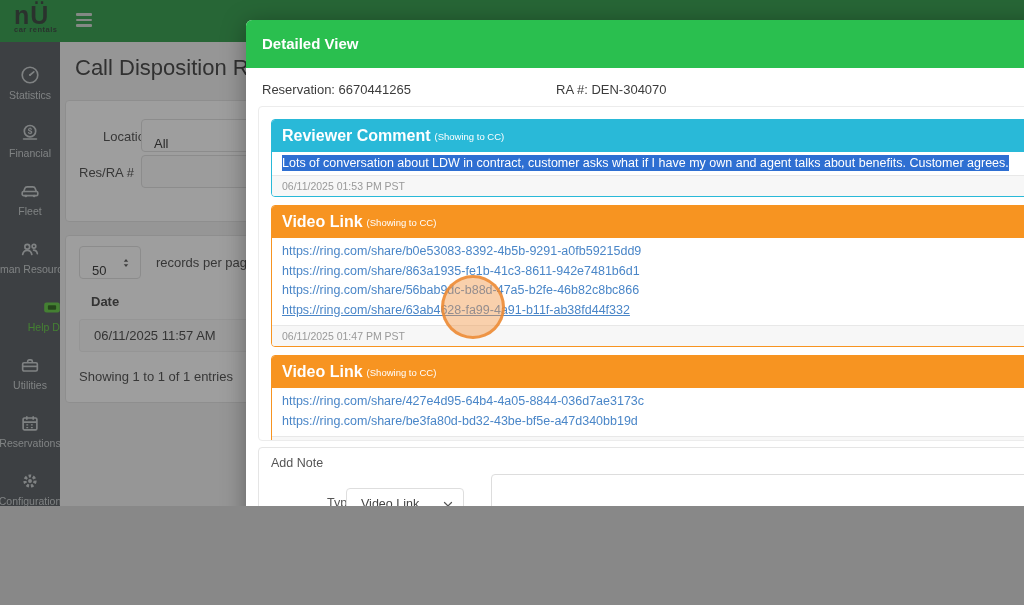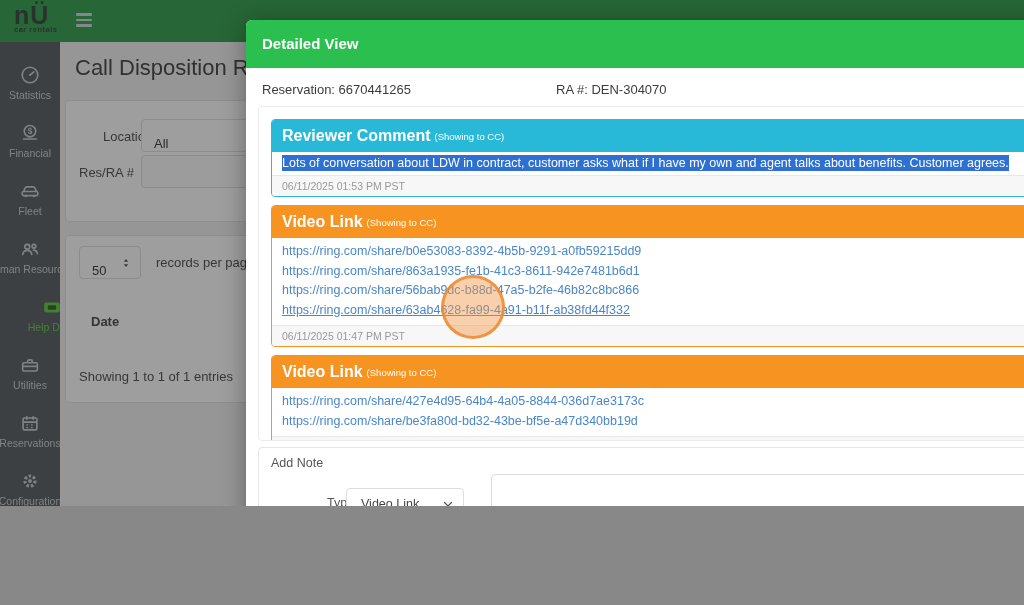--- a/index.html
+++ b/index.html
@@ -192,21 +192,24 @@
     <div class="panel tablep">
       <div class="box" style="left:13px; top:10px; width:62px; height:33px;">
         <span class="inner">50</span>
         <span class="updown">
           <svg viewBox="0 0 24 24" width="12" height="14" fill="#666">
               <path d="M12 4l4.5 5.5h-9zM12 20l-4.5-5.5h9z"></path>
             </svg>
         </span>
       </div>
       <span class="f-label" style="left:90px; top:19px;">records per page</span>
-      <span class="f-label" style="left:25px; top:78px; font-weight:700; color:#555;">Date</span>
+      <span class="f-label" style="left:25px; top:58px; font-weight:700; color:#555;">Date</span>
+      <div class="t-row" style="left:13px; top:83px; width:310px; height:33px;">
+        <span style="position:absolute; left:14px; top:8px;">06/11/2025 11:57 AM</span>
+      </div>
       <span class="f-label" style="left:13px; top:133px;">Showing 1 to 1 of 1 entries</span>
     </div>
   </div>
 
   <div class="overlay"></div>
 
   <div class="modal">
     <div class="modal-header">
       <span class="modal-title">Detailed View</span>
     </div>

